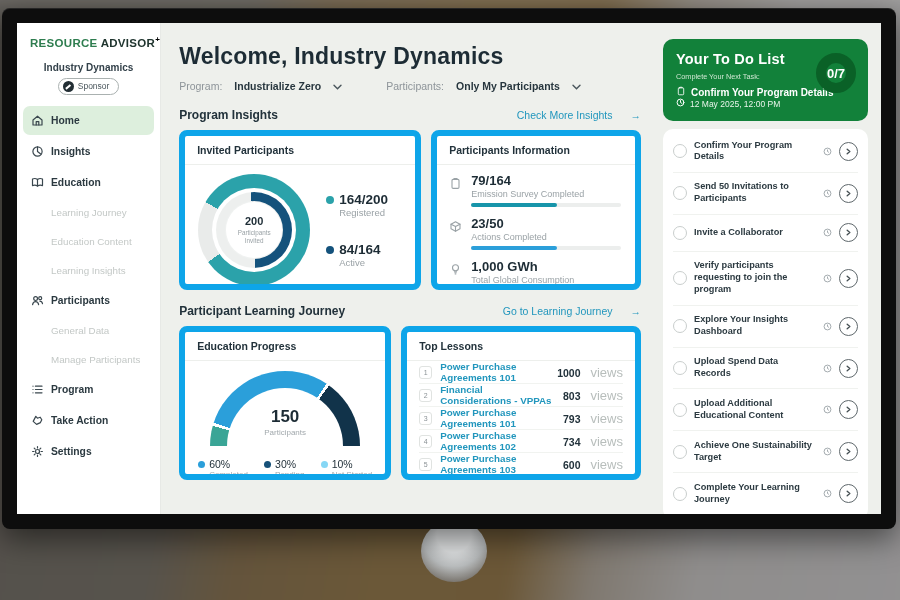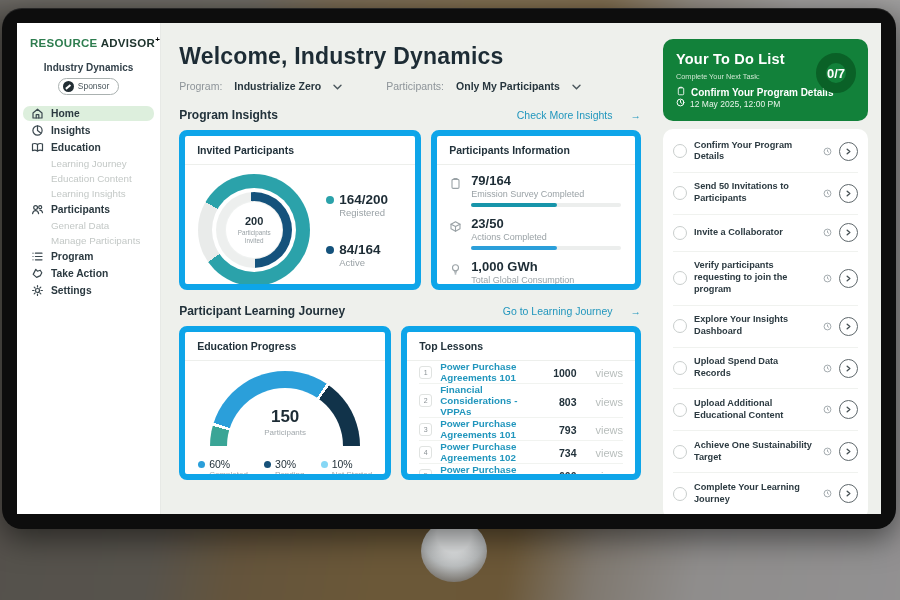--- a/index.html
+++ b/index.html
@@ -12,36 +12,36 @@
   .bg{position:absolute;inset:-20px;
       background:linear-gradient(100deg,#53504b 0%,#57534c 26%,#64543c 34%,#6b5838 48%,#6b5737 60%,#7f786f 68%,#8f8d8c 78%,#929192 100%);
       filter:blur(7px);}
   .bg::after{content:'';position:absolute;left:0;right:0;top:0;height:46px;
       background:linear-gradient(180deg,rgba(255,255,255,.22),rgba(255,255,255,0));}
   .stand{position:absolute;left:421px;top:520px;width:66px;height:62px;border-radius:50%;
       background:radial-gradient(circle at 50% 25%,#e2e4e5 0 30%,#b9bcbd 55%,#7e7a74 80%);}
 
   
   .monitor{position:absolute;left:2px;top:8px;width:894px;height:521px;background:#0d0d0d;
-      border-radius:20px;box-shadow:0 10px 30px rgba(0,0,0,.5), inset 0 1px 0 rgba(255,255,255,.10);}
+      border-radius:8px;box-shadow:0 10px 30px rgba(0,0,0,.5), inset 0 1px 0 rgba(255,255,255,.10);}
   .screen{position:absolute;left:15px;top:15px;right:15px;bottom:15px;background:#eef0ec;
       overflow:hidden;display:flex;}
 
   
   .sidebar{flex:0 0 134px;background:#fff;border-right:1px solid #e7e9e6;padding-top:10px;
       display:flex;flex-direction:column;}
   .logo{padding:2px 0 10px 13px;font-size:11.5px;font-weight:bold;letter-spacing:.3px;white-space:nowrap;}
   .logo sup{font-size:8px;}
   .org{text-align:center;font-size:10px;color:#33414a;font-weight:bold;margin:3px 0 5px;}
   .badge{margin:0 auto 10px;display:flex;align-items:center;gap:4px;border:1px solid #aab1b0;
       border-radius:999px;padding:2px 9px 2px 4px;font-size:8.5px;color:#4a565c;width:max-content;}
   .badge-dot{width:11px;height:11px;border-radius:50%;background:#222e34;position:relative;}
   .badge-dot::after{content:'';position:absolute;left:2.5px;top:5px;width:6px;height:1.5px;background:#fff;transform:rotate(-40deg);}
   .nav{display:flex;flex-direction:column;padding:0 6px;}
-  .nav-item{display:flex;align-items:center;gap:7px;padding:1px 8px;margin:1px 0;border-radius:7px;
+  .nav-item{display:flex;align-items:center;gap:7px;padding:8px 8px;margin:1px 0;border-radius:7px;
       font-size:10.3px;font-weight:bold;color:#2b3940;cursor:pointer;white-space:nowrap;}
   .nav-item.sub{padding-left:28px;color:#c3c8c6;font-weight:normal;font-size:9.8px;}
   .nav-item.active{background:#ddefdd;}
   .nav-ic{width:13px;height:13px;display:inline-flex;flex:0 0 13px;}
   .nav-ic svg{width:13px;height:13px;stroke:#3a474e;fill:none;stroke-width:1.2;stroke-linecap:round;stroke-linejoin:round;}
 
   
   .main{flex:1 1 auto;min-width:0;padding:10px 14px 0 18px;}
   h1{font-size:23px;margin:10px 0;color:#1d2c35;letter-spacing:.2px;}
   .filters{display:flex;gap:44px;font-size:10.5px;color:#8d9499;margin-bottom:16px;align-items:center;}
@@ -97,21 +97,21 @@
   .gl-val{font-size:10.5px;font-weight:normal;color:#1d2c35;}
   .gl-lab{font-size:8px;color:#a2a9ad;margin-left:11px;}
 
   .lessons{flex:1;display:flex;flex-direction:column;padding:0 12px;}
   .lesson{display:flex;align-items:center;gap:8px;flex:1;border-bottom:1px solid #f1f3f0;}
   .lesson:last-child{border-bottom:none;}
   .l-rank{width:13px;height:13px;border:1px solid #e0e3e1;border-radius:3px;font-size:7px;color:#8a9195;
       display:flex;align-items:center;justify-content:center;flex:0 0 13px;}
   .l-title{flex:1;font-size:9.8px;font-weight:bold;color:var(--link);cursor:pointer;}
   .l-views{font-size:10.5px;font-weight:bold;color:#22323b;}
-  .l-suffix{font-size:11px;color:#b8bebc;margin-left:19px;}
+  .l-suffix{font-size:13px;color:#b8bebc;margin-left:10px;}
 
   
   .rightpanel{flex:0 0 226px;padding:16px 13px 0 8px;display:flex;flex-direction:column;}
   .todo-card{position:relative;border-radius:10px;padding:12px 12px 12px 13px;color:#fff;}
   .todo-title{font-size:14.5px;font-weight:bold;letter-spacing:.2px;}
   .todo-sub{font-size:7.3px;color:#cfe7d2;margin:5px 0;}
   .todo-task{display:flex;gap:5px;align-items:center;font-size:10px;font-weight:bold;}
   .todo-task svg,.todo-due svg{stroke:#fff;fill:none;stroke-width:1.1;stroke-linecap:round;}
   .todo-task svg{width:10px;height:10px;}
   .todo-due{display:flex;gap:5px;align-items:center;font-size:8.5px;color:#e8f4ea;}

